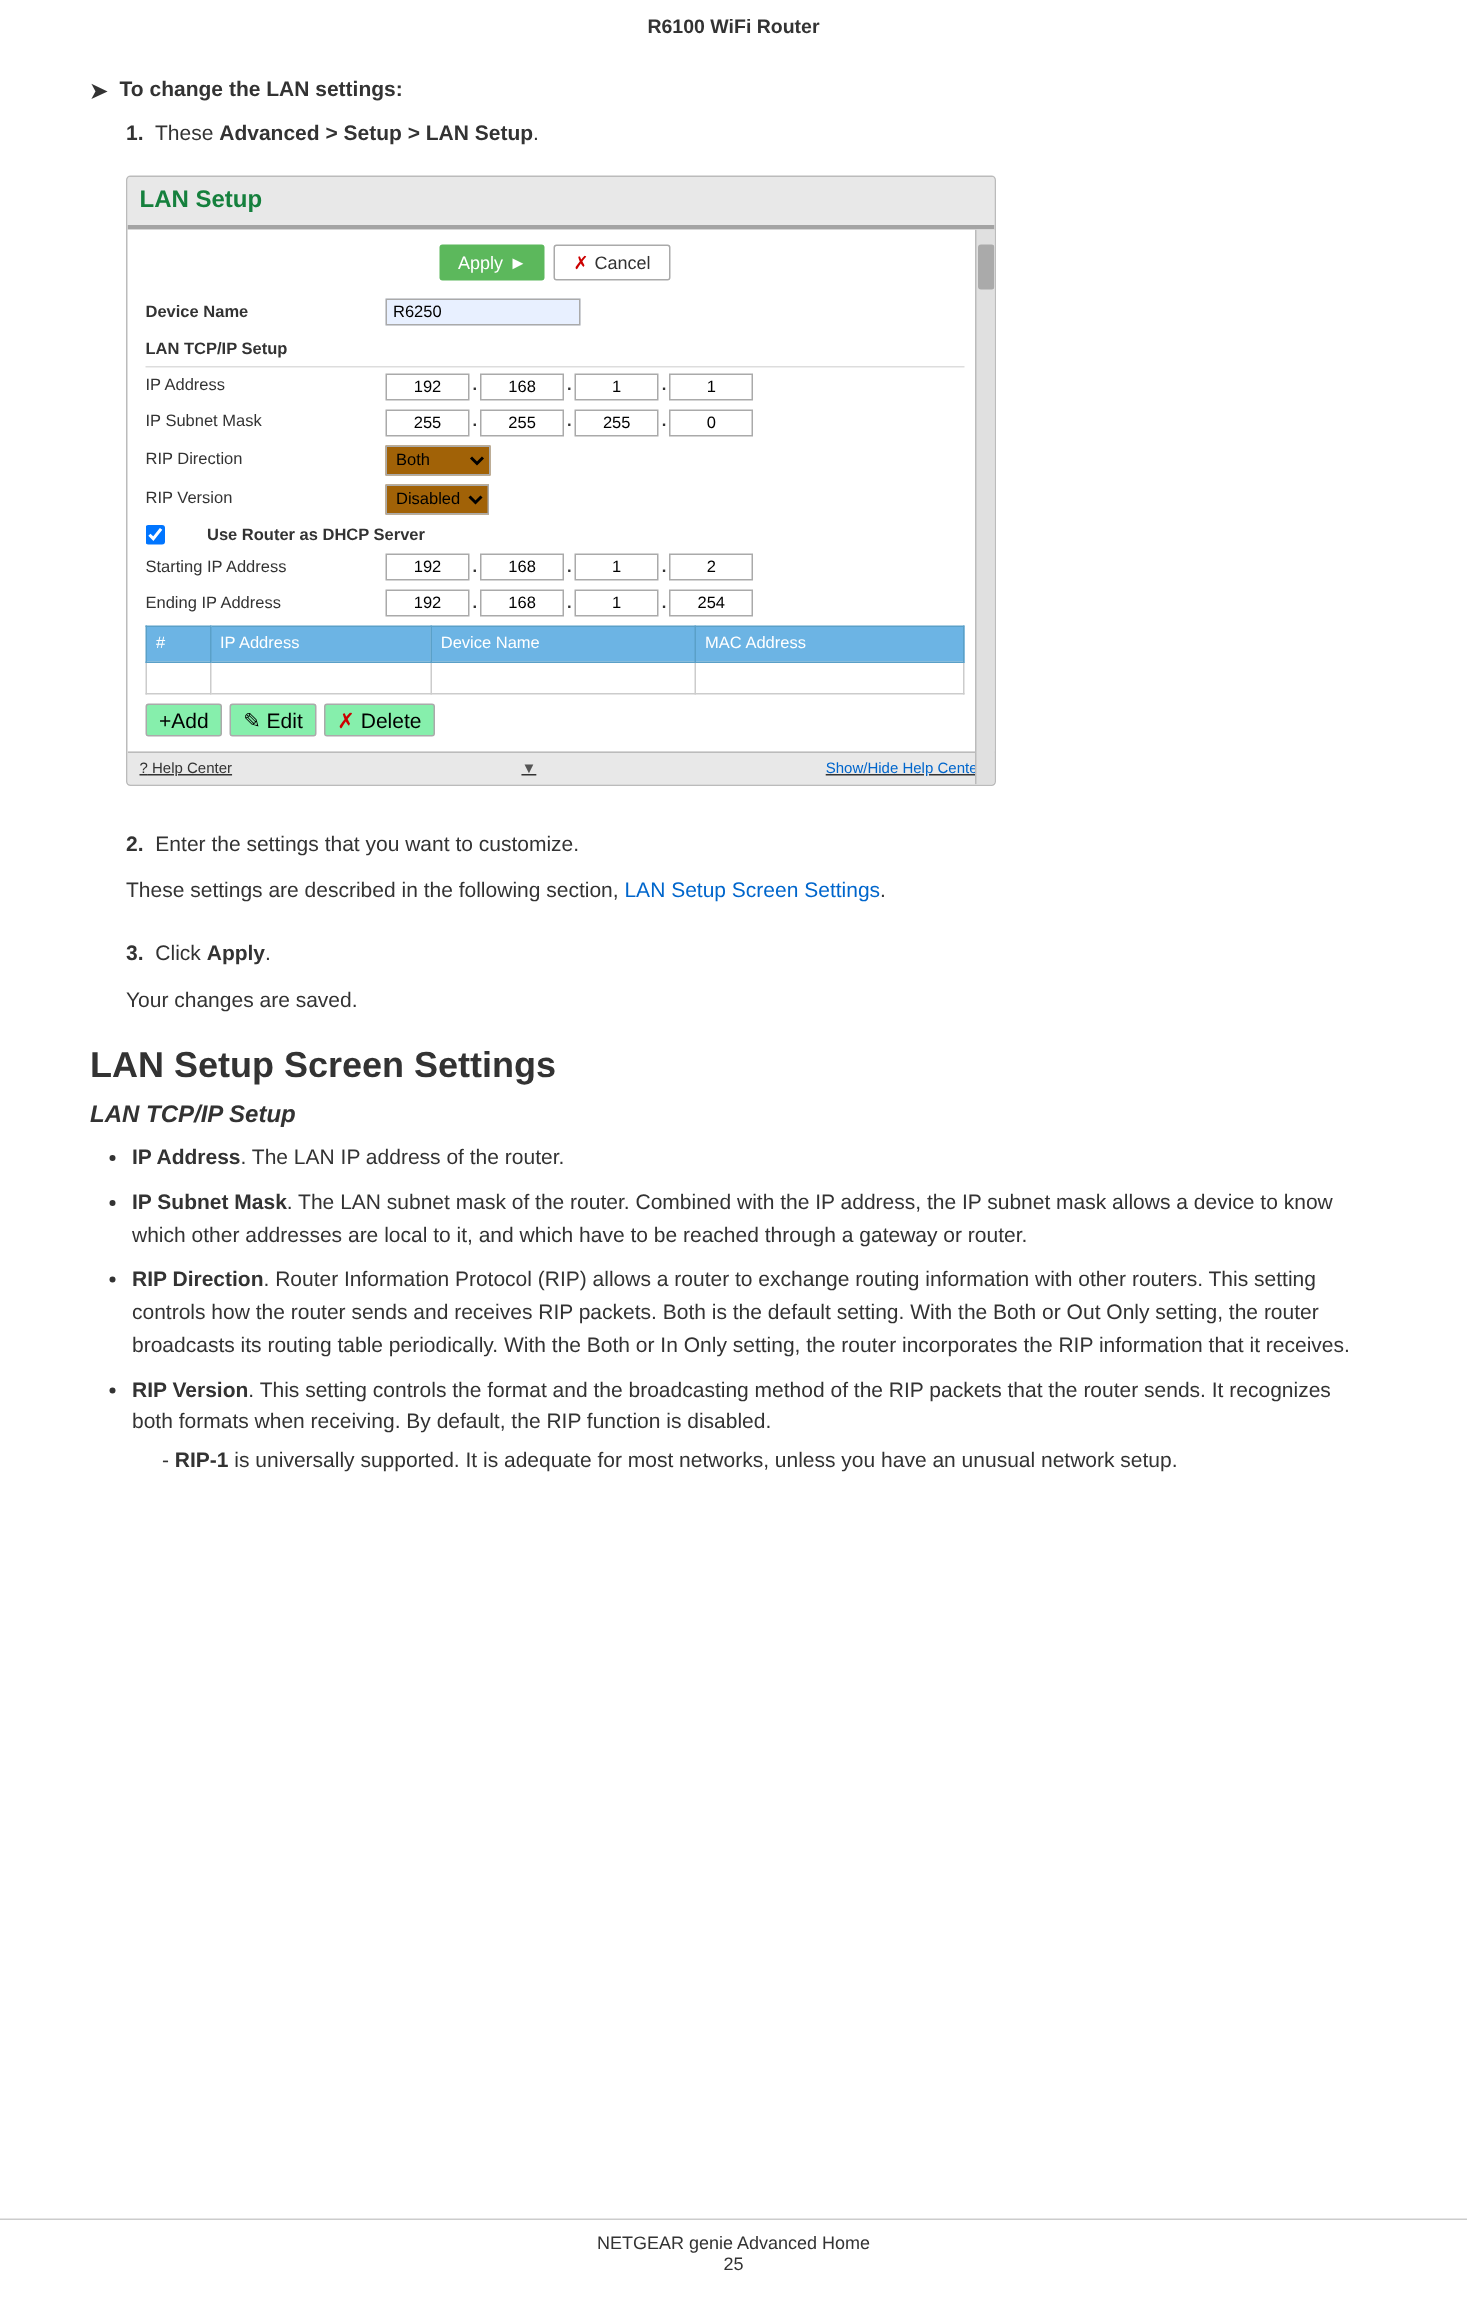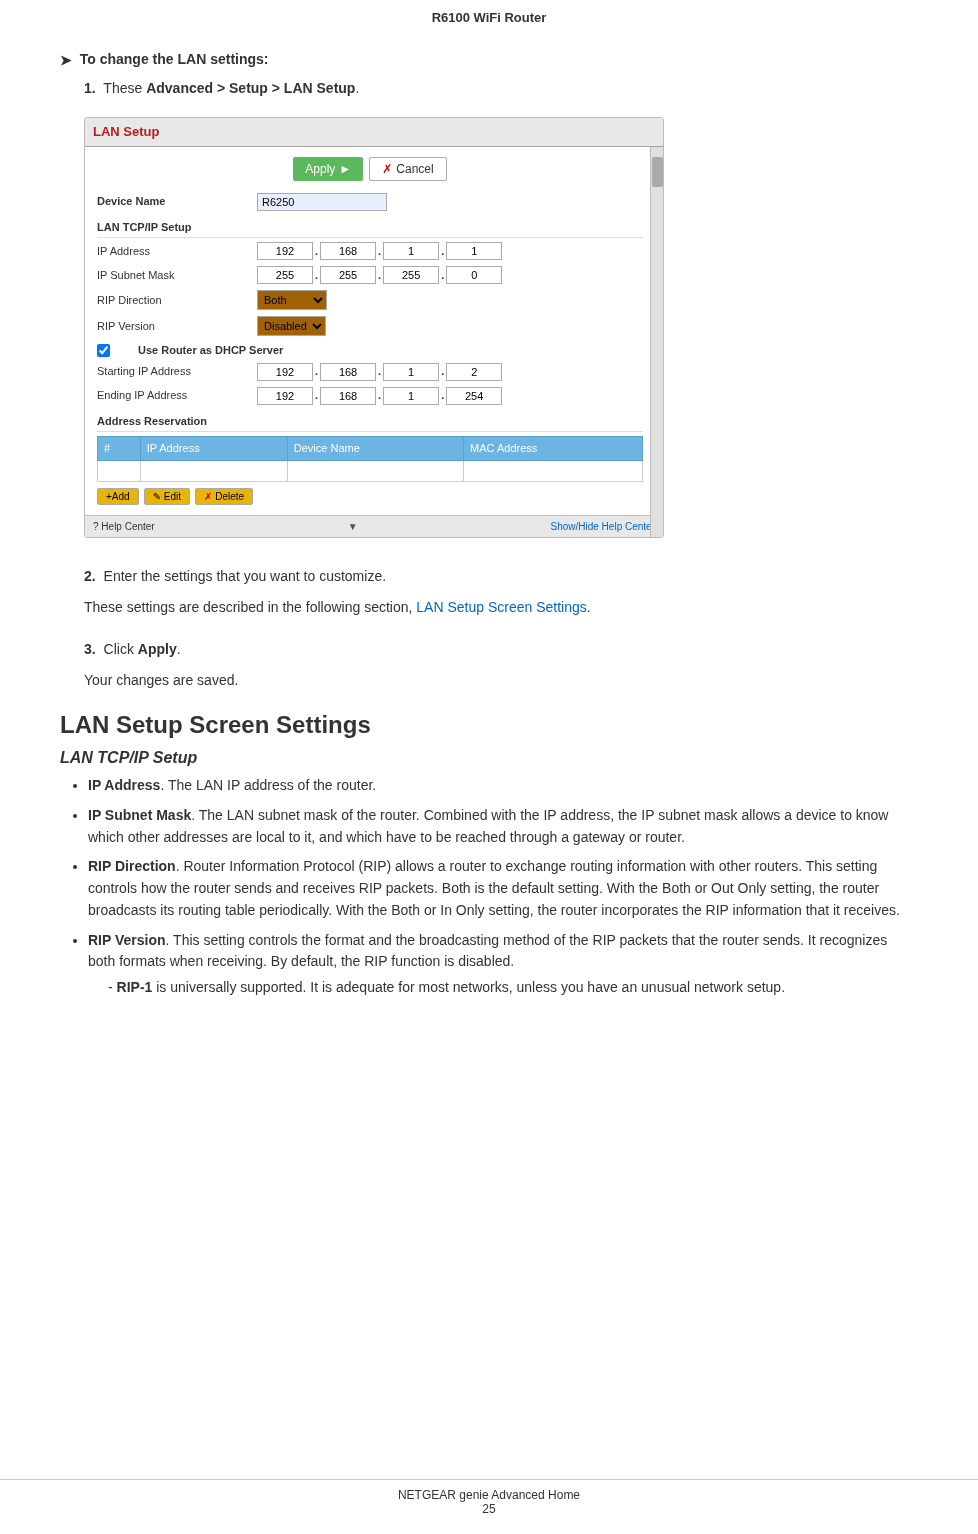--- a/index.html
+++ b/index.html
@@ -66,25 +66,25 @@
     .screenshot-container {
       margin: 10px 0 14px 0;
       border: 1px solid #bbb;
       background: #f5f5f5;
       width: 580px;
       border-radius: 3px;
       overflow: hidden;
     }
     .screenshot-titlebar {
       background: #e8e8e8;
-      border-bottom: 1px solid #a3a3a3;
+      border-bottom: 3px solid #a3a3a3;
       padding: 4px 8px;
-      font-size: 13px;
-      font-weight: bold;
-      color: #b91c1c;
+      font-size: 16px;
+      font-weight: bold;
+      color: #15803d;
     }
     .screenshot-body {
       padding: 10px 12px;
       background: #fff;
     }
     .btn-row {
       display: flex;
       gap: 6px;
       margin-bottom: 12px;
       justify-content: center;
@@ -187,36 +187,37 @@
     .reservation-table td {
       padding: 2px 6px;
       border: 1px solid #ccc;
     }
     .table-btn-row {
       display: flex;
       gap: 5px;
       margin-top: 4px;
     }
     .table-btn {
-      font-size: 10px;
+      font-size: 14px;
       padding: 2px 8px;
       border: 1px solid #aaa;
-      background: #eab308;
+      background: #86efac;
       cursor: pointer;
       border-radius: 2px;
     }
     .help-bar {
       background: #e8e8e8;
       border-top: 1px solid #bbb;
       padding: 3px 8px;
       display: flex;
       justify-content: space-between;
       align-items: center;
       font-size: 10px;
       color: #333;
+      text-decoration: underline;
     }
     .help-bar a {
       color: #0066cc;
       font-size: 10px;
       text-decoration: none;
     }
     .screenshot-inner {
       position: relative;
       overflow: hidden;
     }
@@ -394,21 +395,20 @@
                     <input class="ip-box" value="192" style="">
                     <span class="ip-dot">.</span>
                     <input class="ip-box" value="168" style="">
                     <span class="ip-dot">.</span>
                     <input class="ip-box" value="1" style="">
                     <span class="ip-dot">.</span>
                     <input class="ip-box" value="254" style="">
                   </div>
                 </div>
 
-                <div class="section-label">Address Reservation</div>
                 <table class="reservation-table">
                   <thead>
                     <tr>
                       <th>#</th>
                       <th>IP Address</th>
                       <th>Device Name</th>
                       <th>MAC Address</th>
                     </tr>
                   </thead>
                   <tbody>

